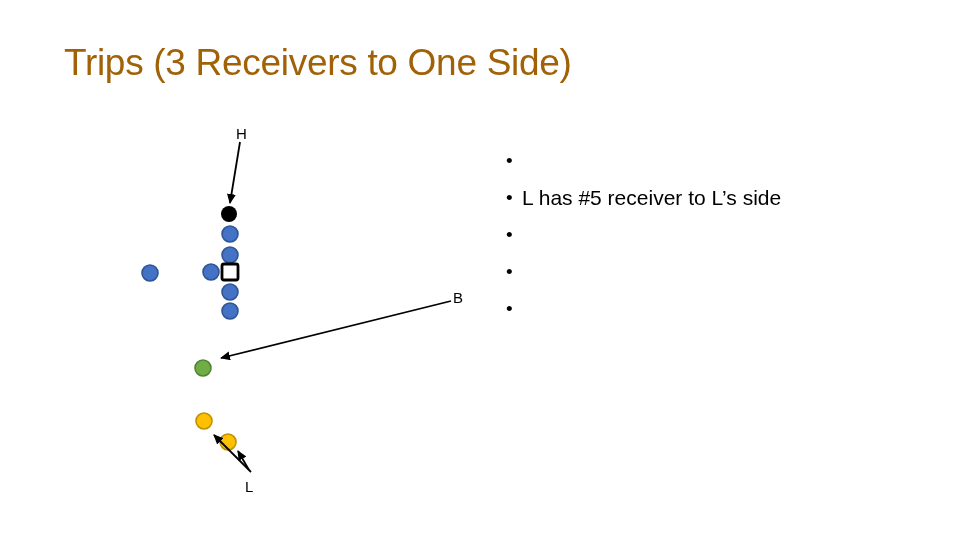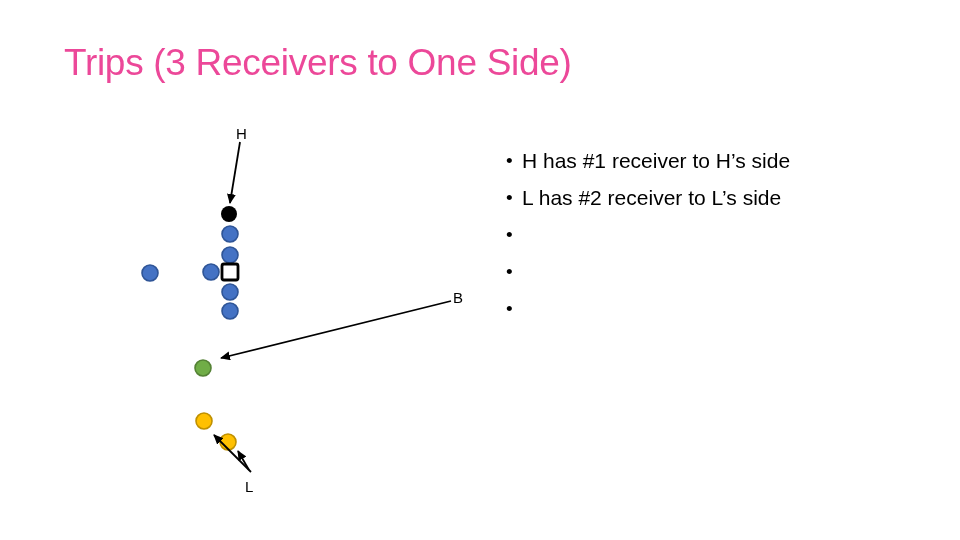--- a/index.html
+++ b/index.html
@@ -20,21 +20,21 @@
     background: #ffffff;
   }
   .title {
     position: absolute;
     left: 64px;
     top: 42px;
     margin: 0;
     font-size: 37px;
     font-weight: 300;
     letter-spacing: -0.3px;
-    color: #ec4899;
+    color: #a16207;
     white-space: nowrap;
   }
   .diagram {
     position: absolute;
     left: 0;
     top: 0;
     width: 960px;
     height: 540px;
   }
   .diagram text {
@@ -106,25 +106,24 @@
     <circle cx="228" cy="442" r="8" stroke-width="1.6" fill="#FFC000" stroke="#BF9000"></circle>
 
     <line x1="251" y1="472" x2="214" y2="435" stroke-width="1.8" marker-end="url(#arrowhead)" stroke="#000000"></line>
     <line x1="249" y1="470" x2="238" y2="451" stroke-width="1.8" marker-end="url(#arrowhead)" stroke="#000000"></line>
     <text x="245" y="492">L</text>
   </svg>
 
   <ul class="bullets">
     <li class="bullet-item">
       <span class="bullet-marker">•</span>
-      <span class="bullet-text">H has #1 receiver to H’s side</span>
     </li>
     <li class="bullet-item">
       <span class="bullet-marker">•</span>
-      <span class="bullet-text">L has #2 receiver to L’s side</span>
+      <span class="bullet-text">L has #5 receiver to L’s side</span>
     </li>
     <li class="bullet-item">
       <span class="bullet-marker">•</span>
     </li>
     <li class="bullet-item">
       <span class="bullet-marker">•</span>
     </li>
     <li class="bullet-item">
       <span class="bullet-marker">•</span>
     </li>

